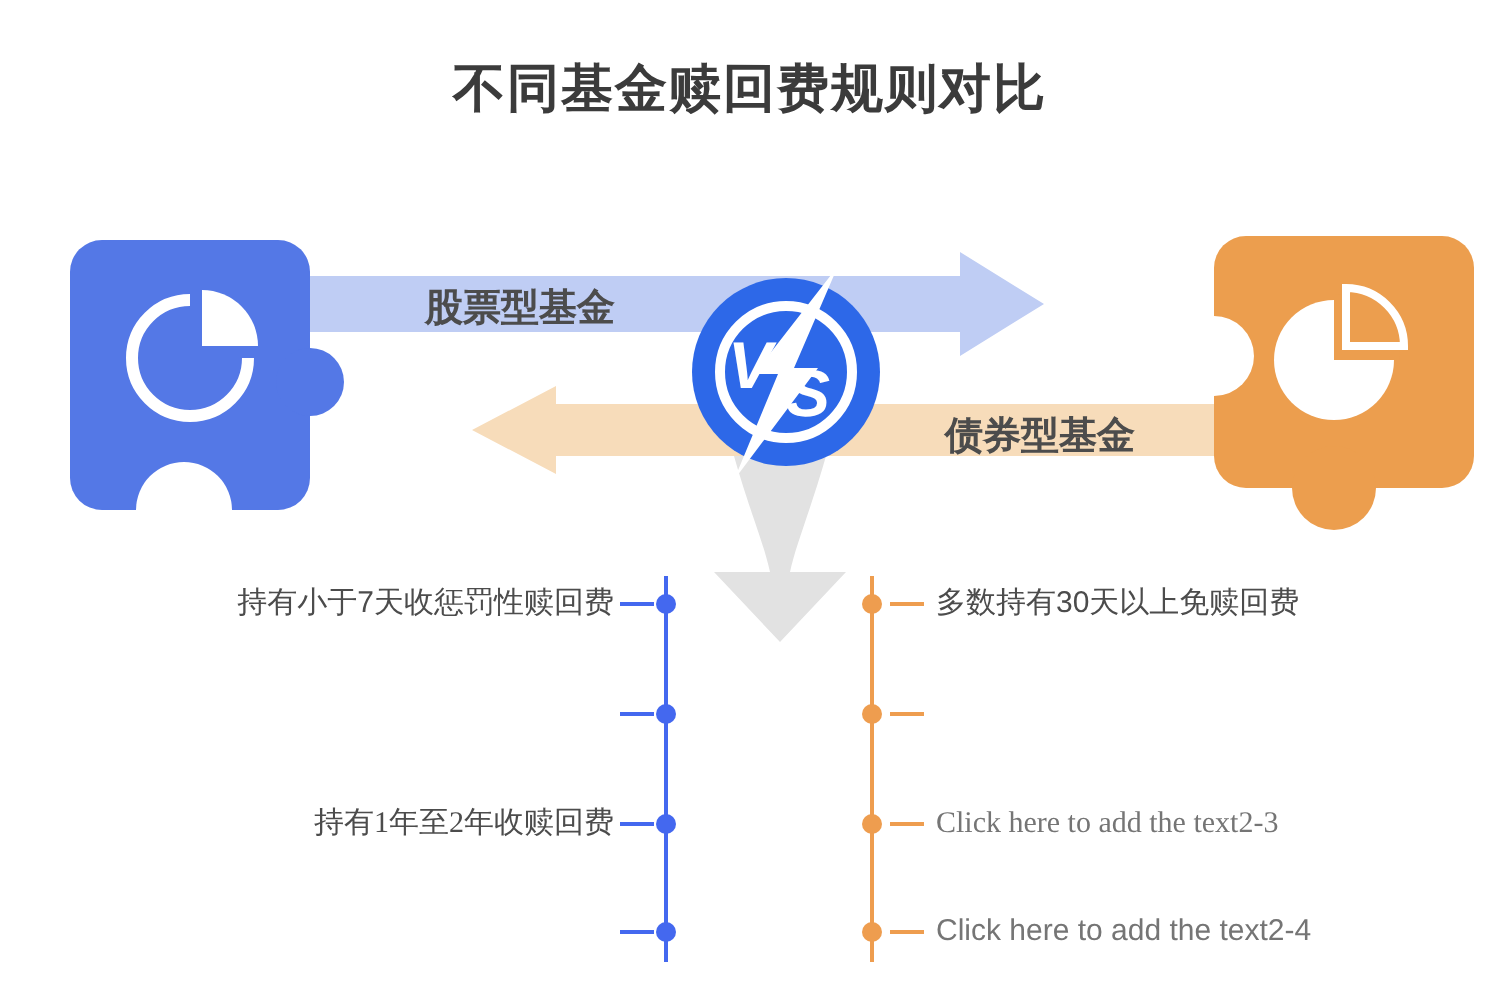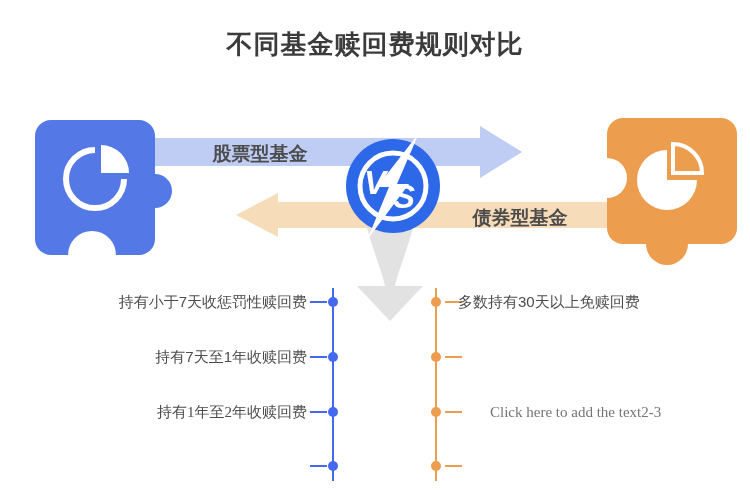--- a/index.html
+++ b/index.html
@@ -32,22 +32,22 @@
   .tl-dot{position:absolute;width:10px;height:10px;border-radius:50%;}
   .tl-dot.blue{background:var(--timeline-blue);left:328px;}
   .tl-dot.orange{background:var(--timeline-orange);left:431px;}
   .tl-dash{position:absolute;height:2px;width:17px;}
   .tl-dash.blue{background:var(--timeline-blue);left:310px;}
   .tl-dash.orange{background:var(--timeline-orange);left:445px;}
   .tl-text{
     position:absolute;font-size:15px;color:var(--item-text);line-height:20px;white-space:nowrap;
   }
   .tl-text.left{right:443px;text-align:left;}
-  .tl-text.right{left:458px;text-align:left;}
-  .tl-text.placeholder{color:var(--placeholder-text);margin-left:32px;}
+  .tl-text.right{left:468px;text-align:left;}
+  .tl-text.placeholder{color:var(--placeholder-text);}
   .ty1{top:292px;} .ty2{top:347px;} .ty3{top:402px;font-family:Liberation Serif, serif;} .ty4{top:456px;}
   .dy1{top:301px;} .dy2{top:356px;} .dy3{top:411px;} .dy4{top:465px;}
   .doty1{top:297px;} .doty2{top:352px;} .doty3{top:407px;} .doty4{top:461px;}
   .vs-letter{fill:#fff;font-weight:bold;font-style:italic;font-size:33px;
     font-family:"Liberation Sans","DejaVu Sans",sans-serif;}
 </style>
 </head>
 <body>
 
 <div class="canvas">
@@ -95,34 +95,34 @@
     <text class="vs-letter" x="67" y="77" text-anchor="middle">S</text>
   </svg>
 
   <div class="arrow-label lbl-stock">股票型基金</div>
   <div class="arrow-label lbl-bond">债券型基金</div>
 
   <div class="tl-line blue"></div>
   <div class="tl-text left ty1">持有小于7天收惩罚性赎回费</div>
   <div class="tl-dash blue dy1"></div>
   <div class="tl-dot blue doty1"></div>
-  <div class="tl-text left ty2">持有7天至1年收赎回费</div>
   <div class="tl-dash blue dy2"></div>
   <div class="tl-dot blue doty2"></div>
   <div class="tl-text left ty3">持有1年至2年收赎回费</div>
   <div class="tl-dash blue dy3"></div>
   <div class="tl-dot blue doty3"></div>
   <div class="tl-dash blue dy4"></div>
   <div class="tl-dot blue doty4"></div>
 
   <div class="tl-line orange"></div>
   <div class="tl-dot orange doty1"></div>
   <div class="tl-dash orange dy1"></div>
   <div class="tl-text right ty1">多数持有30天以上免赎回费</div>
   <div class="tl-dot orange doty2"></div>
   <div class="tl-dash orange dy2"></div>
   <div class="tl-dot orange doty3"></div>
   <div class="tl-dash orange dy3"></div>
   <div class="tl-text right placeholder ty3">Click here to add the text2-3</div>
   <div class="tl-dot orange doty4"></div>
   <div class="tl-dash orange dy4"></div>
+  <div class="tl-text right placeholder ty4">Click here to add the text2-4</div>
 
 </div>
 
 </body></html>

